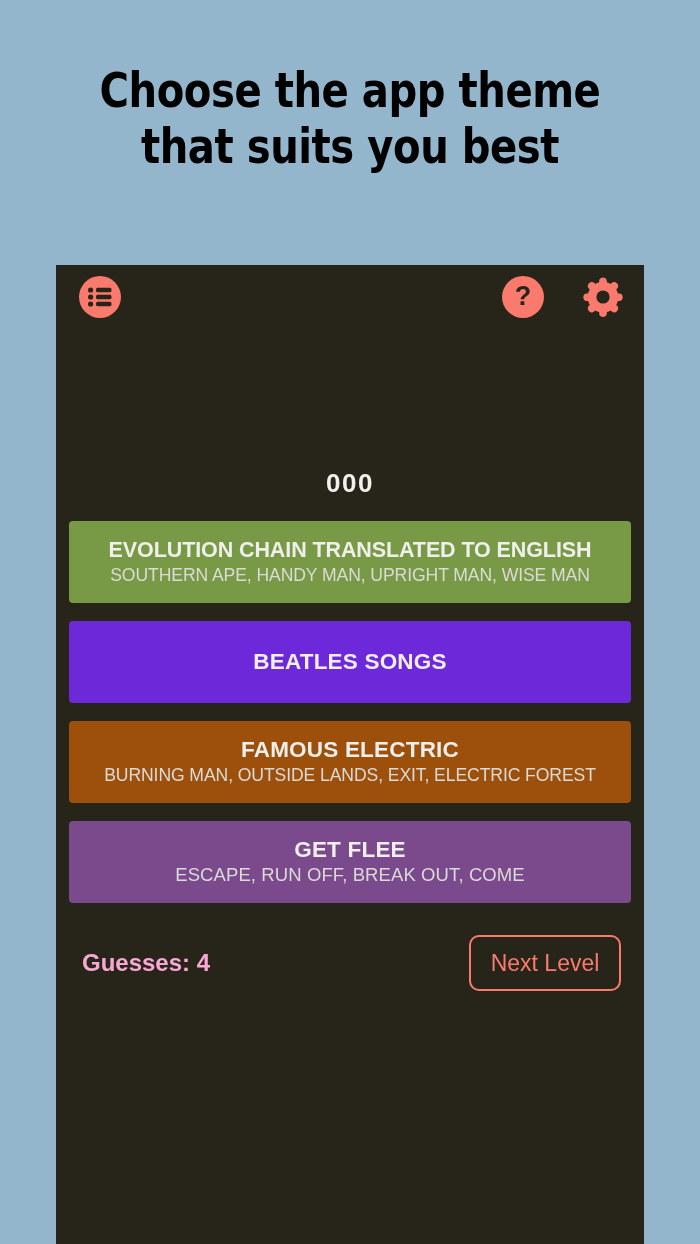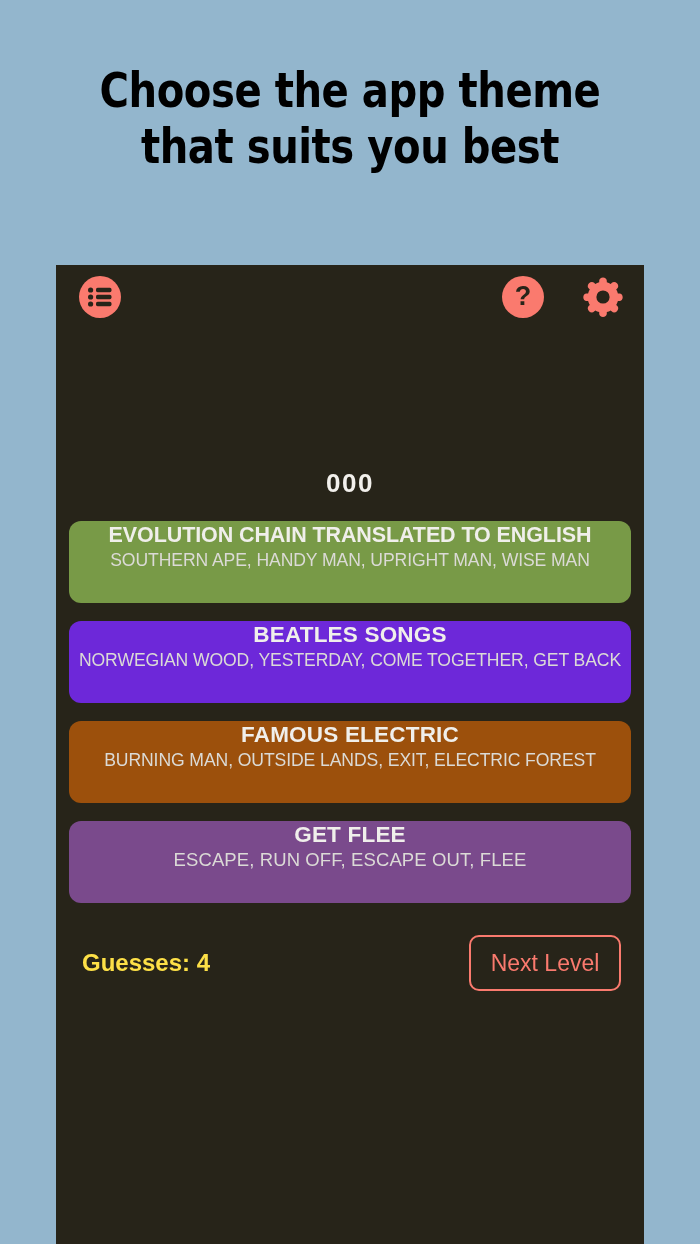--- a/index.html
+++ b/index.html
@@ -98,26 +98,26 @@
 
   
   .cards {
     position: absolute;
     left: 13px;
     top: 256px;
     width: 562px;
   }
   .card {
     height: 82px;
-    border-radius: 12px;
+    border-radius: 4px;
     margin-bottom: 18px;
     display: flex;
     flex-direction: column;
     align-items: center;
-    justify-content: flex-start;
+    justify-content: center;
     padding: 1px 4px;
     box-sizing: border-box;
     overflow: hidden;
   }
   .card-title {
     color: #f0efeb;
     font-weight: bold;
     font-size: 22.5px;
     line-height: 26px;
     letter-spacing: 0.2px;
@@ -138,21 +138,21 @@
     position: absolute;
     left: 0;
     top: 670px;
     width: 588px;
     height: 62px;
   }
   .guesses {
     position: absolute;
     left: 26px;
     top: 14px;
-    color: #fde047;
+    color: #f9a8d4;
     font-weight: bold;
     font-size: 24px;
   }
   .next-level {
     position: absolute;
     left: 413px;
     top: 0;
     width: 152px;
     height: 56px;
     border: 2.5px solid #fa7a6e;
@@ -210,31 +210,30 @@
 
   <div class="cards">
 
     <div class="card" style="background:#789a47">
       <div class="card-title tight">EVOLUTION CHAIN TRANSLATED TO ENGLISH</div>
       <div class="card-sub tight">SOUTHERN APE, HANDY MAN, UPRIGHT MAN, WISE MAN</div>
     </div>
 
     <div class="card" style="background:#6d28d9">
       <div class="card-title">BEATLES SONGS</div>
-      <div class="card-sub tight">NORWEGIAN WOOD, YESTERDAY, COME TOGETHER, GET BACK</div>
     </div>
 
     <div class="card" style="background:#9c500c">
       <div class="card-title">FAMOUS ELECTRIC</div>
       <div class="card-sub tight">BURNING MAN, OUTSIDE LANDS, EXIT, ELECTRIC FOREST</div>
     </div>
 
     <div class="card" style="background:#7a4a8c">
       <div class="card-title">GET FLEE</div>
-      <div class="card-sub">ESCAPE, RUN OFF, ESCAPE OUT, FLEE</div>
+      <div class="card-sub">ESCAPE, RUN OFF, BREAK OUT, COME</div>
     </div>
   </div>
 
   <div class="footer">
     <div class="guesses">Guesses: 4</div>
     <button class="next-level">Next Level</button>
   </div>
 
 </div>
 

